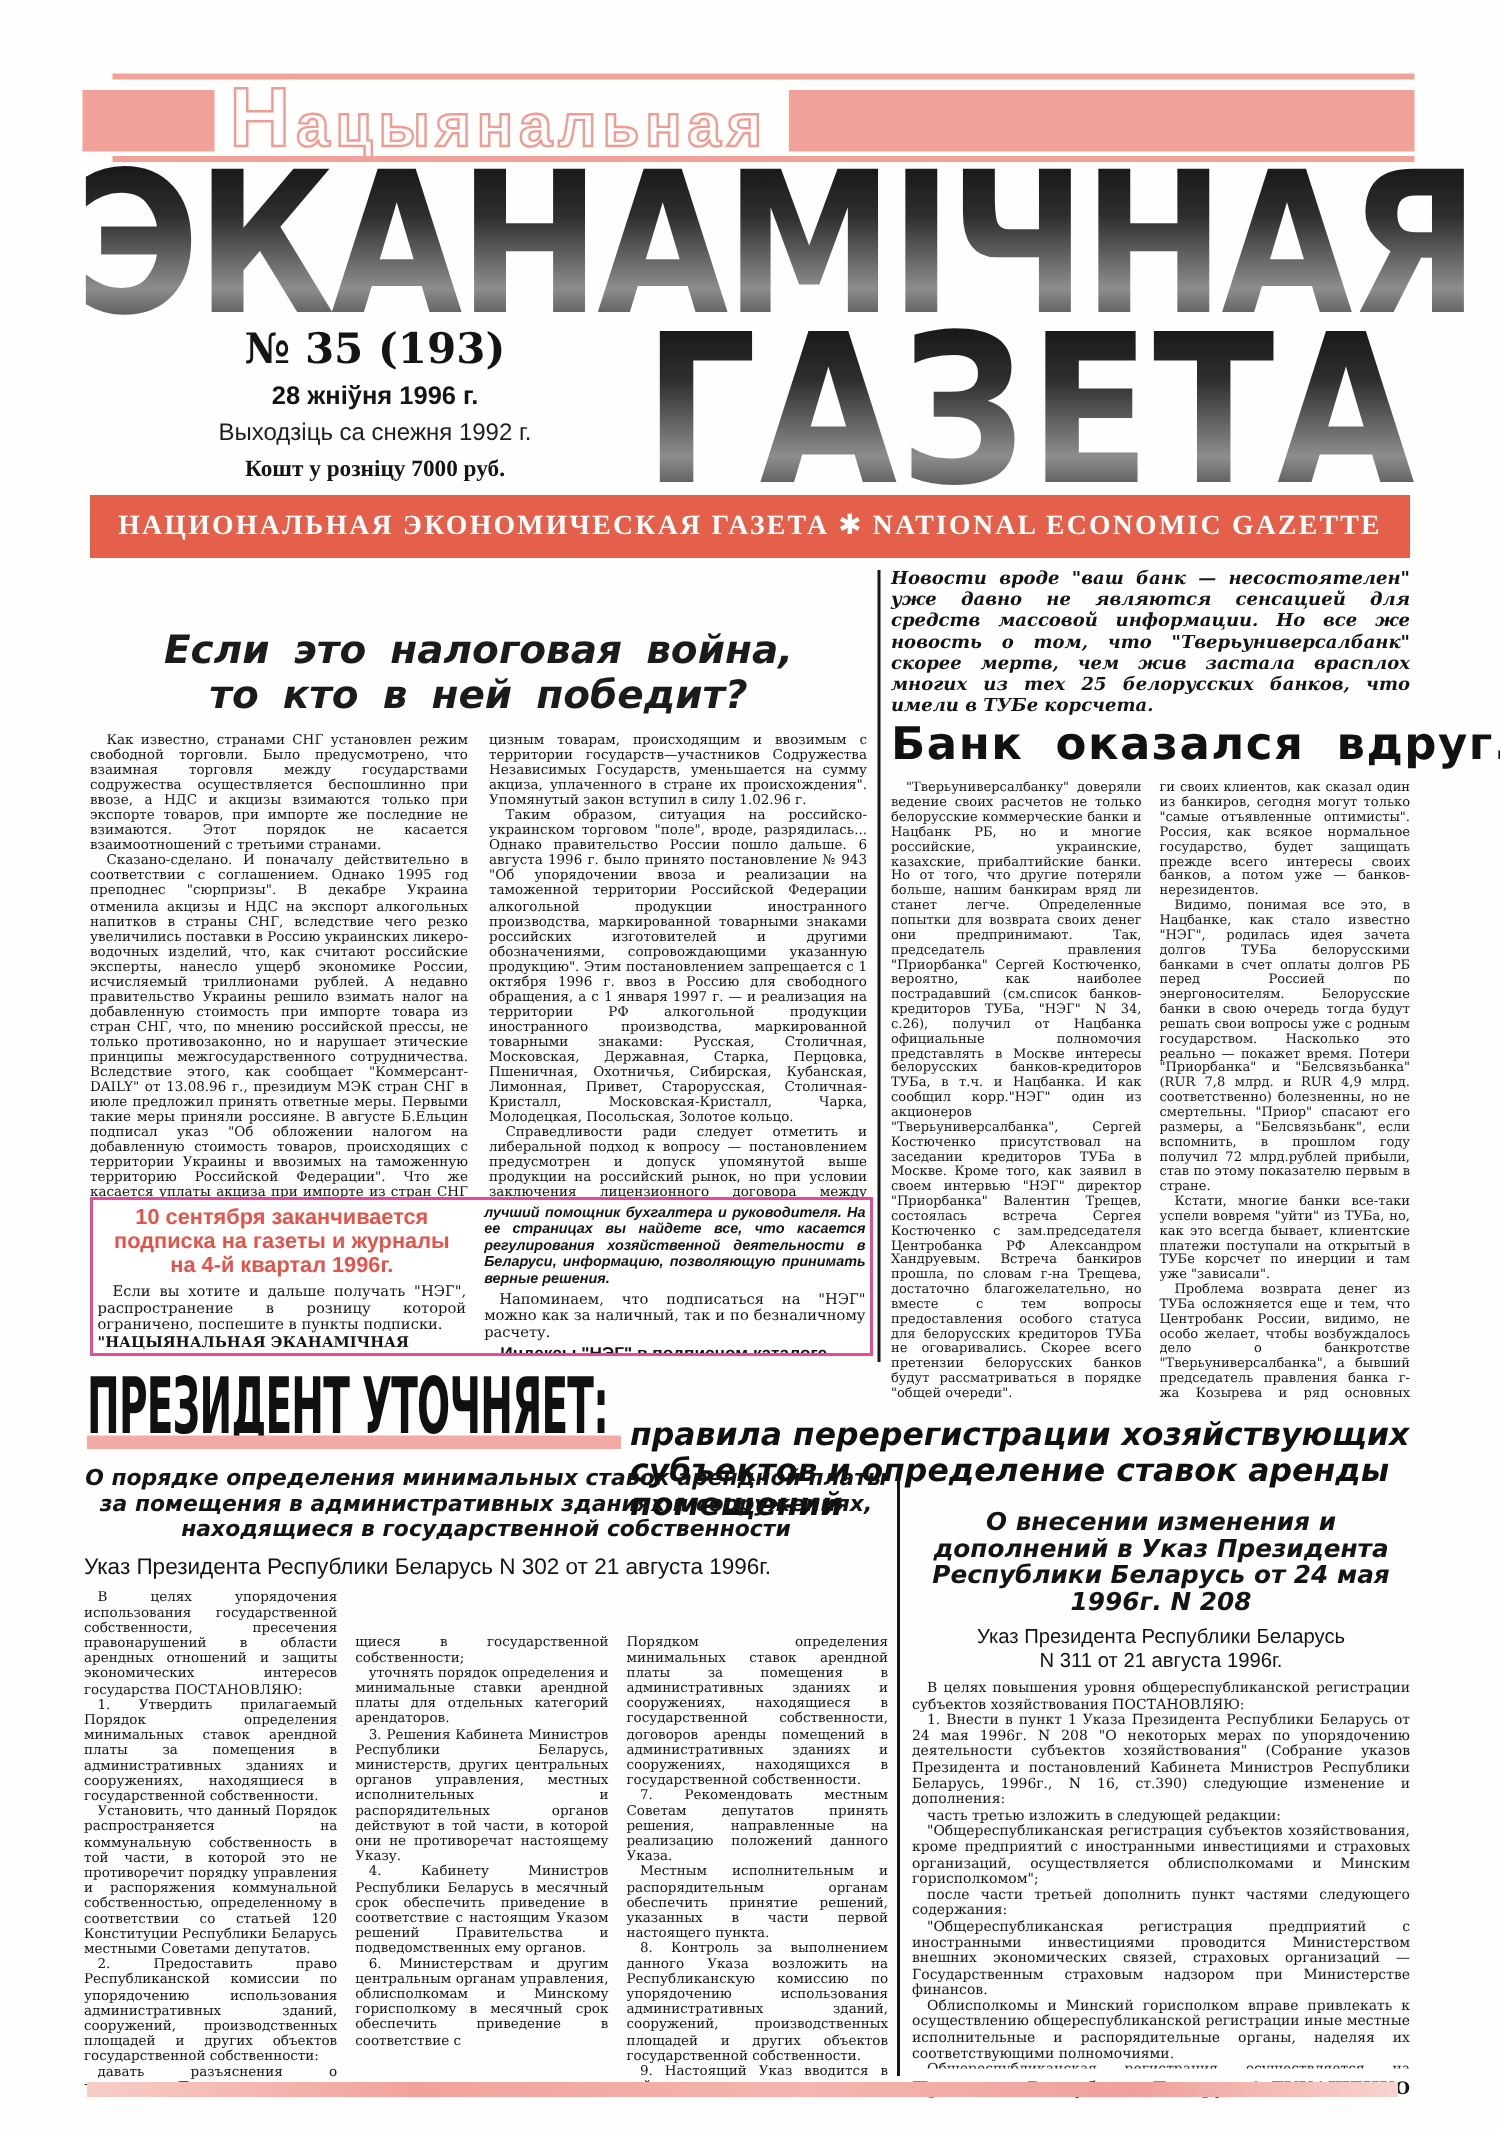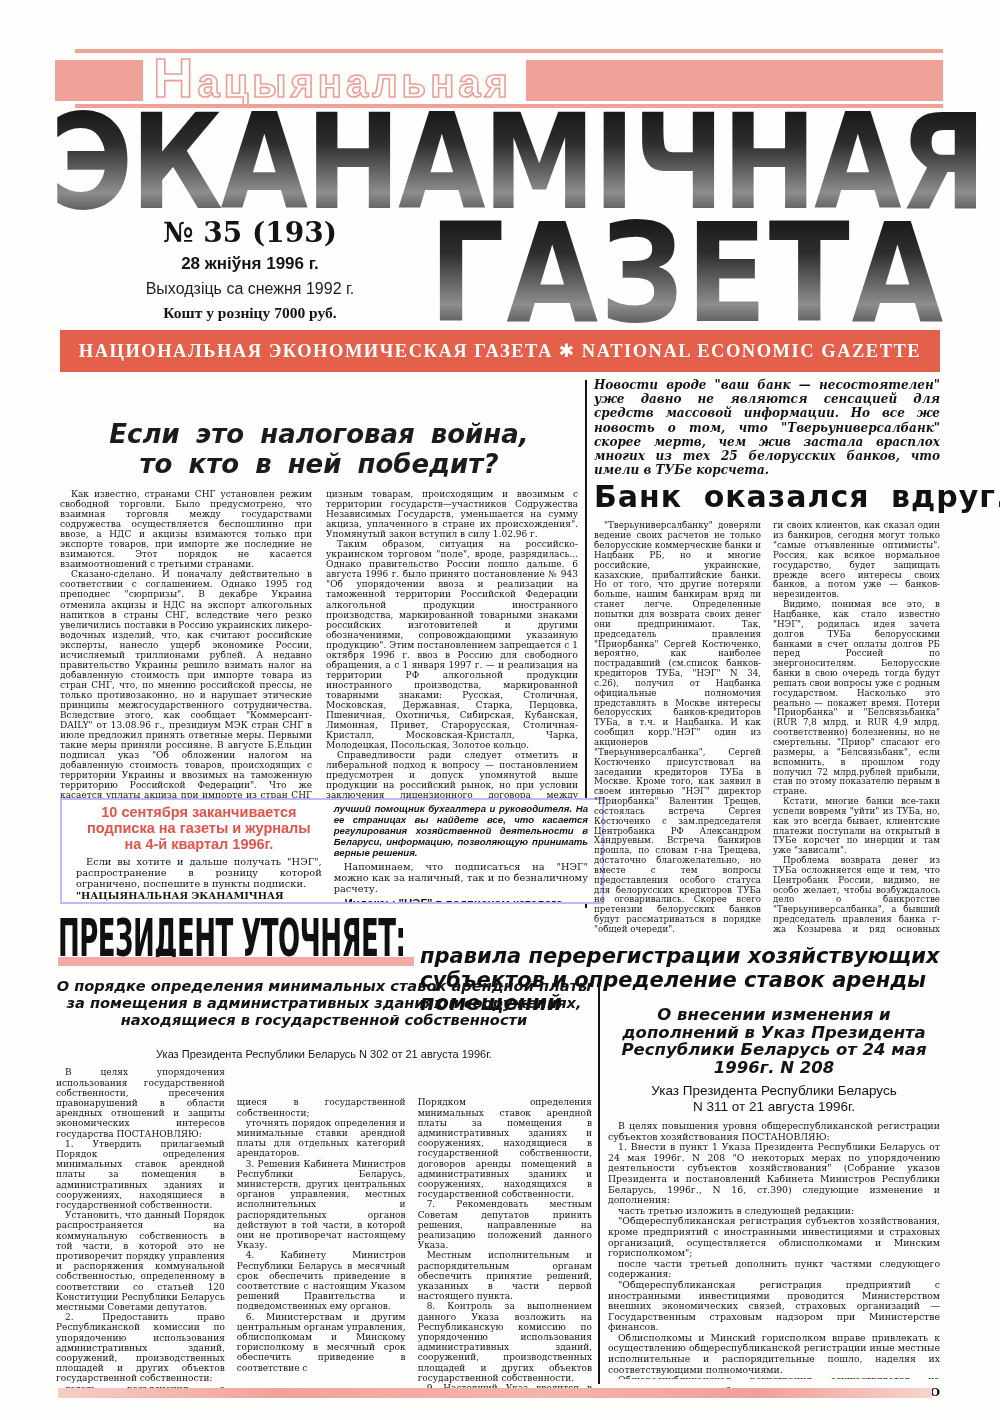--- a/index.html
+++ b/index.html
@@ -40,22 +40,22 @@
   
   .tax{position:absolute;left:60px;top:380px;width:518px;}
   .tax-headline{text-align:center;font-family:"DejaVu Sans",sans-serif;font-weight:bold;font-style:italic;
                 font-size:26px;line-height:30px;color:#1b1b1b;word-spacing:7px;margin-top:39px;}
   .tax-cols{display:flex;gap:14px;margin-top:10px;height:348px;overflow:hidden;}
   .tcol{flex:1;font-size:9px;line-height:10.05px;text-align:justify;}
   .tcol p{margin:0;text-indent:11px;}
   .tcol.cont > div > p:first-child{text-indent:0;}
 
   
-  .subbox{position:absolute;left:60px;top:798px;width:512px;height:94px;border:2px solid #c4b5fd;
-          display:flex;gap:12px;padding:4px 14px;overflow:hidden;background:#fff;}
+  .subbox{position:absolute;left:60px;top:798px;width:512px;height:94px;border:2px solid #ec4899;
+          display:flex;gap:12px;padding:4px 3px;overflow:hidden;background:#fff;}
   .sub-left{width:48%;}
   .sub-notice{color:#e2544a;font-family:"Liberation Sans",sans-serif;font-weight:bold;
               font-size:14.5px;line-height:16px;text-align:center;}
   .sub-left-body{font-size:9.8px;line-height:11px;margin-top:4px;text-align:justify;text-indent:10px;}
   .sub-left-paper{font-weight:bold;font-size:9.8px;line-height:11px;margin-top:1px;}
   .sub-right{flex:1;}
   .sub-right-italic{font-family:"Liberation Sans",sans-serif;font-style:italic;font-weight:bold;
                     font-size:9.6px;line-height:10.9px;text-align:justify;}
   .sub-right-note{font-size:9.8px;line-height:11px;text-indent:10px;margin-top:2px;text-align:justify;}
   .sub-right-index{font-family:"Liberation Sans",sans-serif;font-weight:bold;font-size:11.5px;
@@ -76,21 +76,21 @@
           font-size:52px;line-height:52px;letter-spacing:-1px;color:#101010;white-space:nowrap;
           transform:scaleX(0.50);transform-origin:left top;}
   .kicker-bar{position:absolute;left:58px;top:957px;width:356px;height:9px;background:#f2aba4;}
   .bottom-headline{position:absolute;left:420px;top:945px;width:520px;font-family:"DejaVu Sans",sans-serif;
                    font-weight:bold;font-style:italic;font-size:21px;line-height:23.5px;color:#101010;}
 
   
   .decree1{position:absolute;left:56px;top:978px;width:536px;}
   .d1-title{text-align:center;font-family:"DejaVu Sans",sans-serif;font-weight:bold;font-style:italic;
             font-size:14.6px;line-height:16.8px;}
-  .d1-sub{text-align:center;font-family:"Liberation Sans",sans-serif;font-size:11px;margin-top:20px;}
+  .d1-sub{text-align:left;font-family:"Liberation Sans",sans-serif;font-size:15px;margin-top:8px;}
   .d1-cols{display:flex;gap:12px;margin-top:7px;height:330px;overflow:hidden;}
   .dcol{flex:1;font-size:9px;line-height:10.2px;text-align:justify;}
   .dcol p{margin:0;text-indent:9px;}
   .dcol.cont > div > p:first-child{text-indent:0;margin-top:30px;}
   .d1-sign{font-weight:bold;font-size:11px;line-height:13px;margin-top:5px;}
 
   
   .decree2{position:absolute;left:608px;top:982px;width:332px;margin-top:24px;}
   .d2-title{text-align:center;font-family:"DejaVu Sans",sans-serif;font-weight:bold;font-style:italic;
             font-size:16.5px;line-height:17.5px;}
@@ -246,21 +246,21 @@
       <div>N 311 от 21 августа 1996г.</div>
     </div>
     <div class="d2-body">
       <div>
           <p>В целях повышения уровня общереспубликанской регистрации субъектов хозяйствования ПОСТАНОВЛЯЮ:</p>
           <p>1. Внести в пункт 1 Указа Президента Республики Беларусь от 24 мая 1996г. N 208 "О некоторых мерах по упорядочению деятельности субъектов хозяйствования" (Собрание указов Президента и постановлений Кабинета Министров Республики Беларусь, 1996г., N 16, ст.390) следующие изменение и дополнения:</p>
           <p>часть третью изложить в следующей редакции:</p>
           <p>"Общереспубликанская регистрация субъектов хозяйствования, кроме предприятий с иностранными инвестициями и страховых организаций, осуществляется облисполкомами и Минским горисполкомом";</p>
           <p>после части третьей дополнить пункт частями следующего содержания:</p>
           <p>"Общереспубликанская регистрация предприятий с иностранными инвестициями проводится Министерством внешних экономических связей, страховых организаций — Государственным страховым надзором при Министерстве финансов.</p>
-          <p>Облисполкомы и Минский горисполком вправе привлекать к осуществлению общереспубликанской регистрации иные местные исполнительные и распорядительные пошло, наделяя их соответствующими полномочиями.</p>
+          <p>Облисполкомы и Минский горисполком вправе привлекать к осуществлению общереспубликанской регистрации иные местные исполнительные и распорядительные органы, наделяя их соответствующими полномочиями.</p>
           <p>Общереспубликанская регистрация осуществляется на основании документов, представляемых субъектами хозяйствования в соответствии с законодательством для государственной регистрации".</p>
         </div>
     </div>
     <div class="d2-sign">
       <span>Президент Республики Беларусь</span>
       <span>А.ЛУКАШЕНКО</span>
     </div>
   </div>
 
   <div class="bottom-bar"></div>

